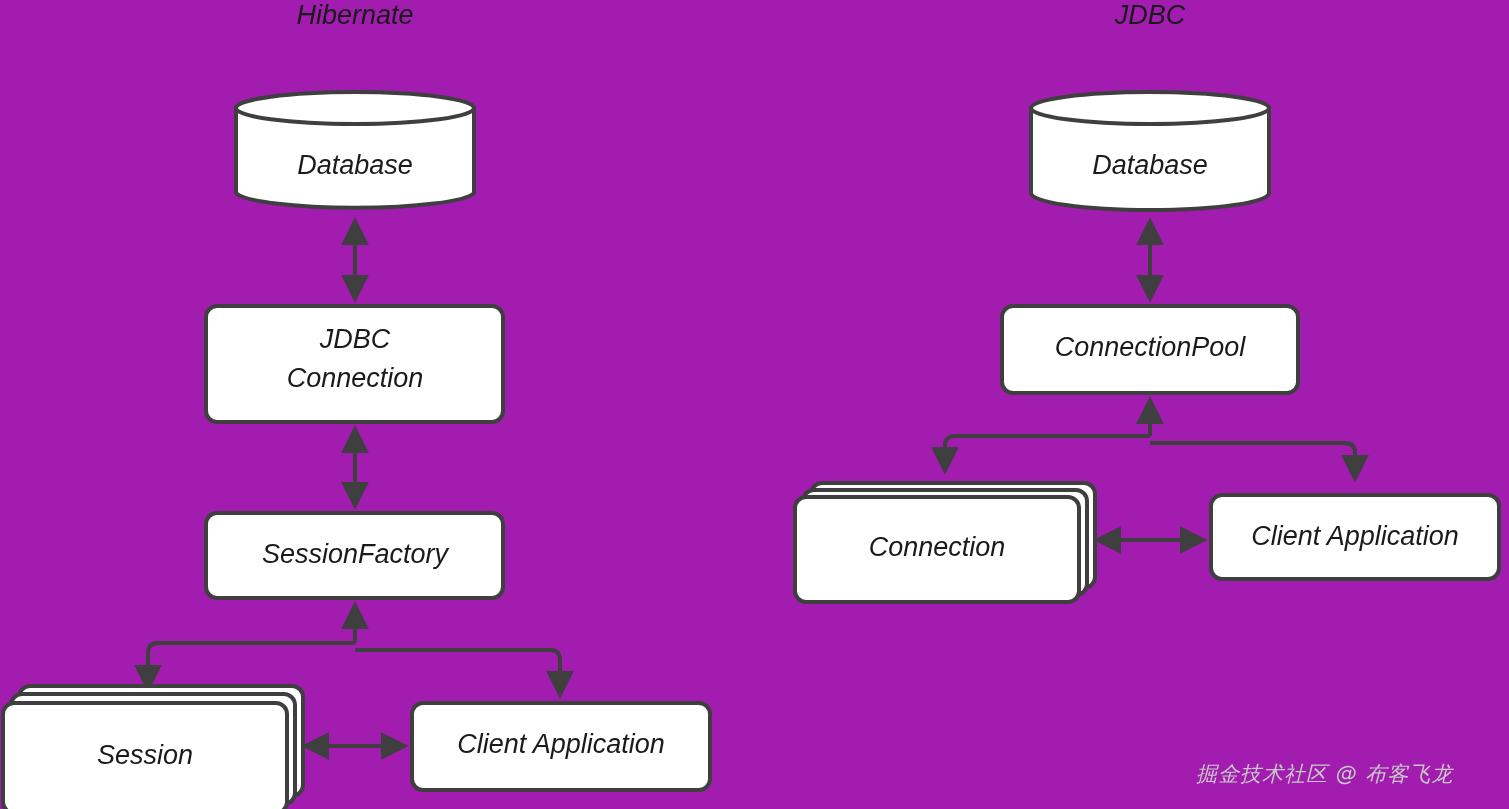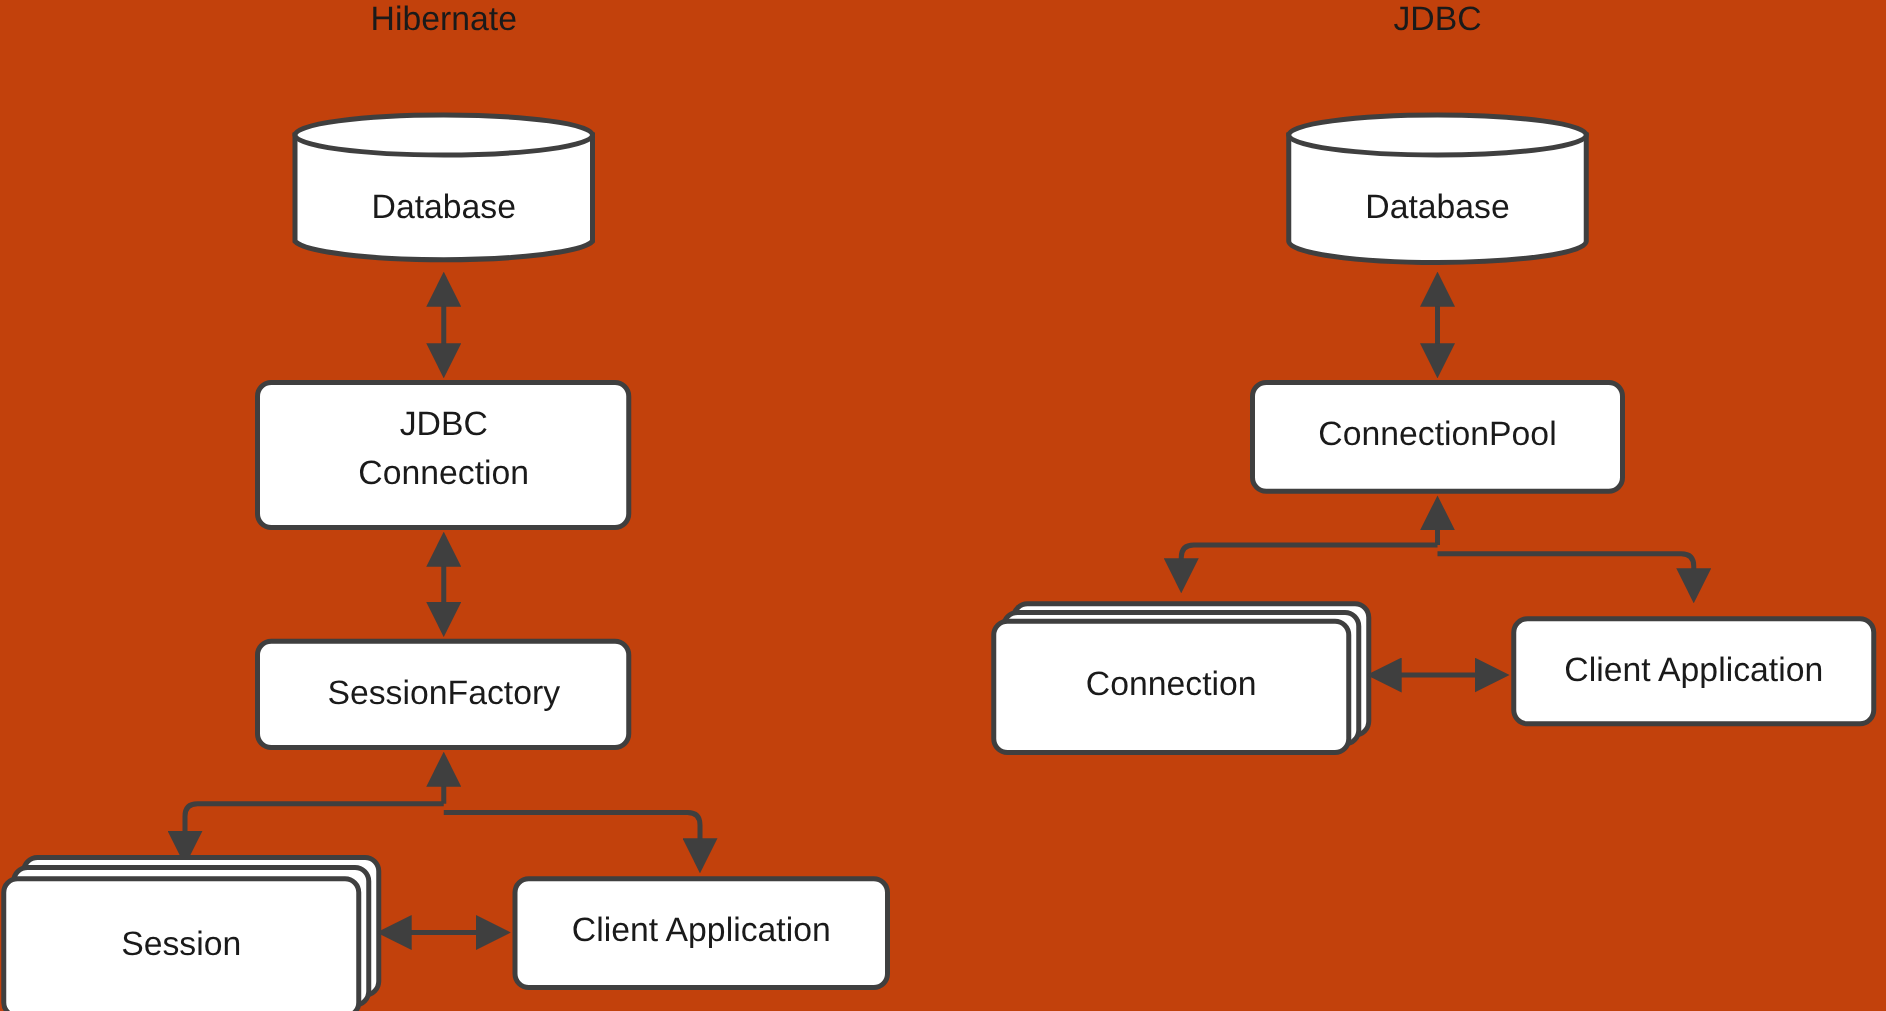--- a/index.html
+++ b/index.html
@@ -8,22 +8,23 @@
     background: #ffffff;
   }
   body {
     font-family: "Liberation Sans", sans-serif;
     -webkit-font-smoothing: antialiased;
   }
   #canvas {
     position: relative;
     width: 1509px;
     height: 809px;
-    background: #c2410c;
+    background: #a21caf;
     overflow: hidden;
+    font-style: italic;
   }
   svg#diagram {
     position: absolute;
     left: 0;
     top: 0;
     width: 1509px;
     height: 809px;
   }
   .panel-title {
     font-size: 27px;
@@ -169,14 +170,15 @@
 
       <line class="link" x1="1098" y1="540" x2="1203" y2="540" marker-start="url(#arrow-start)" marker-end="url(#arrow-end)"></line>
 
       <g>
         <rect class="node-box" x="1211" y="495" width="288" height="84" rx="11" ry="11"></rect>
         <text class="node-label" x="1355" y="538">Client Application</text>
       </g>
     </g>
   </svg>
 
+  <div class="watermark" style="left:1196px; top:760px;">掘金技术社区 @ 布客飞龙</div>
 
 </div>
 
 </body></html>

